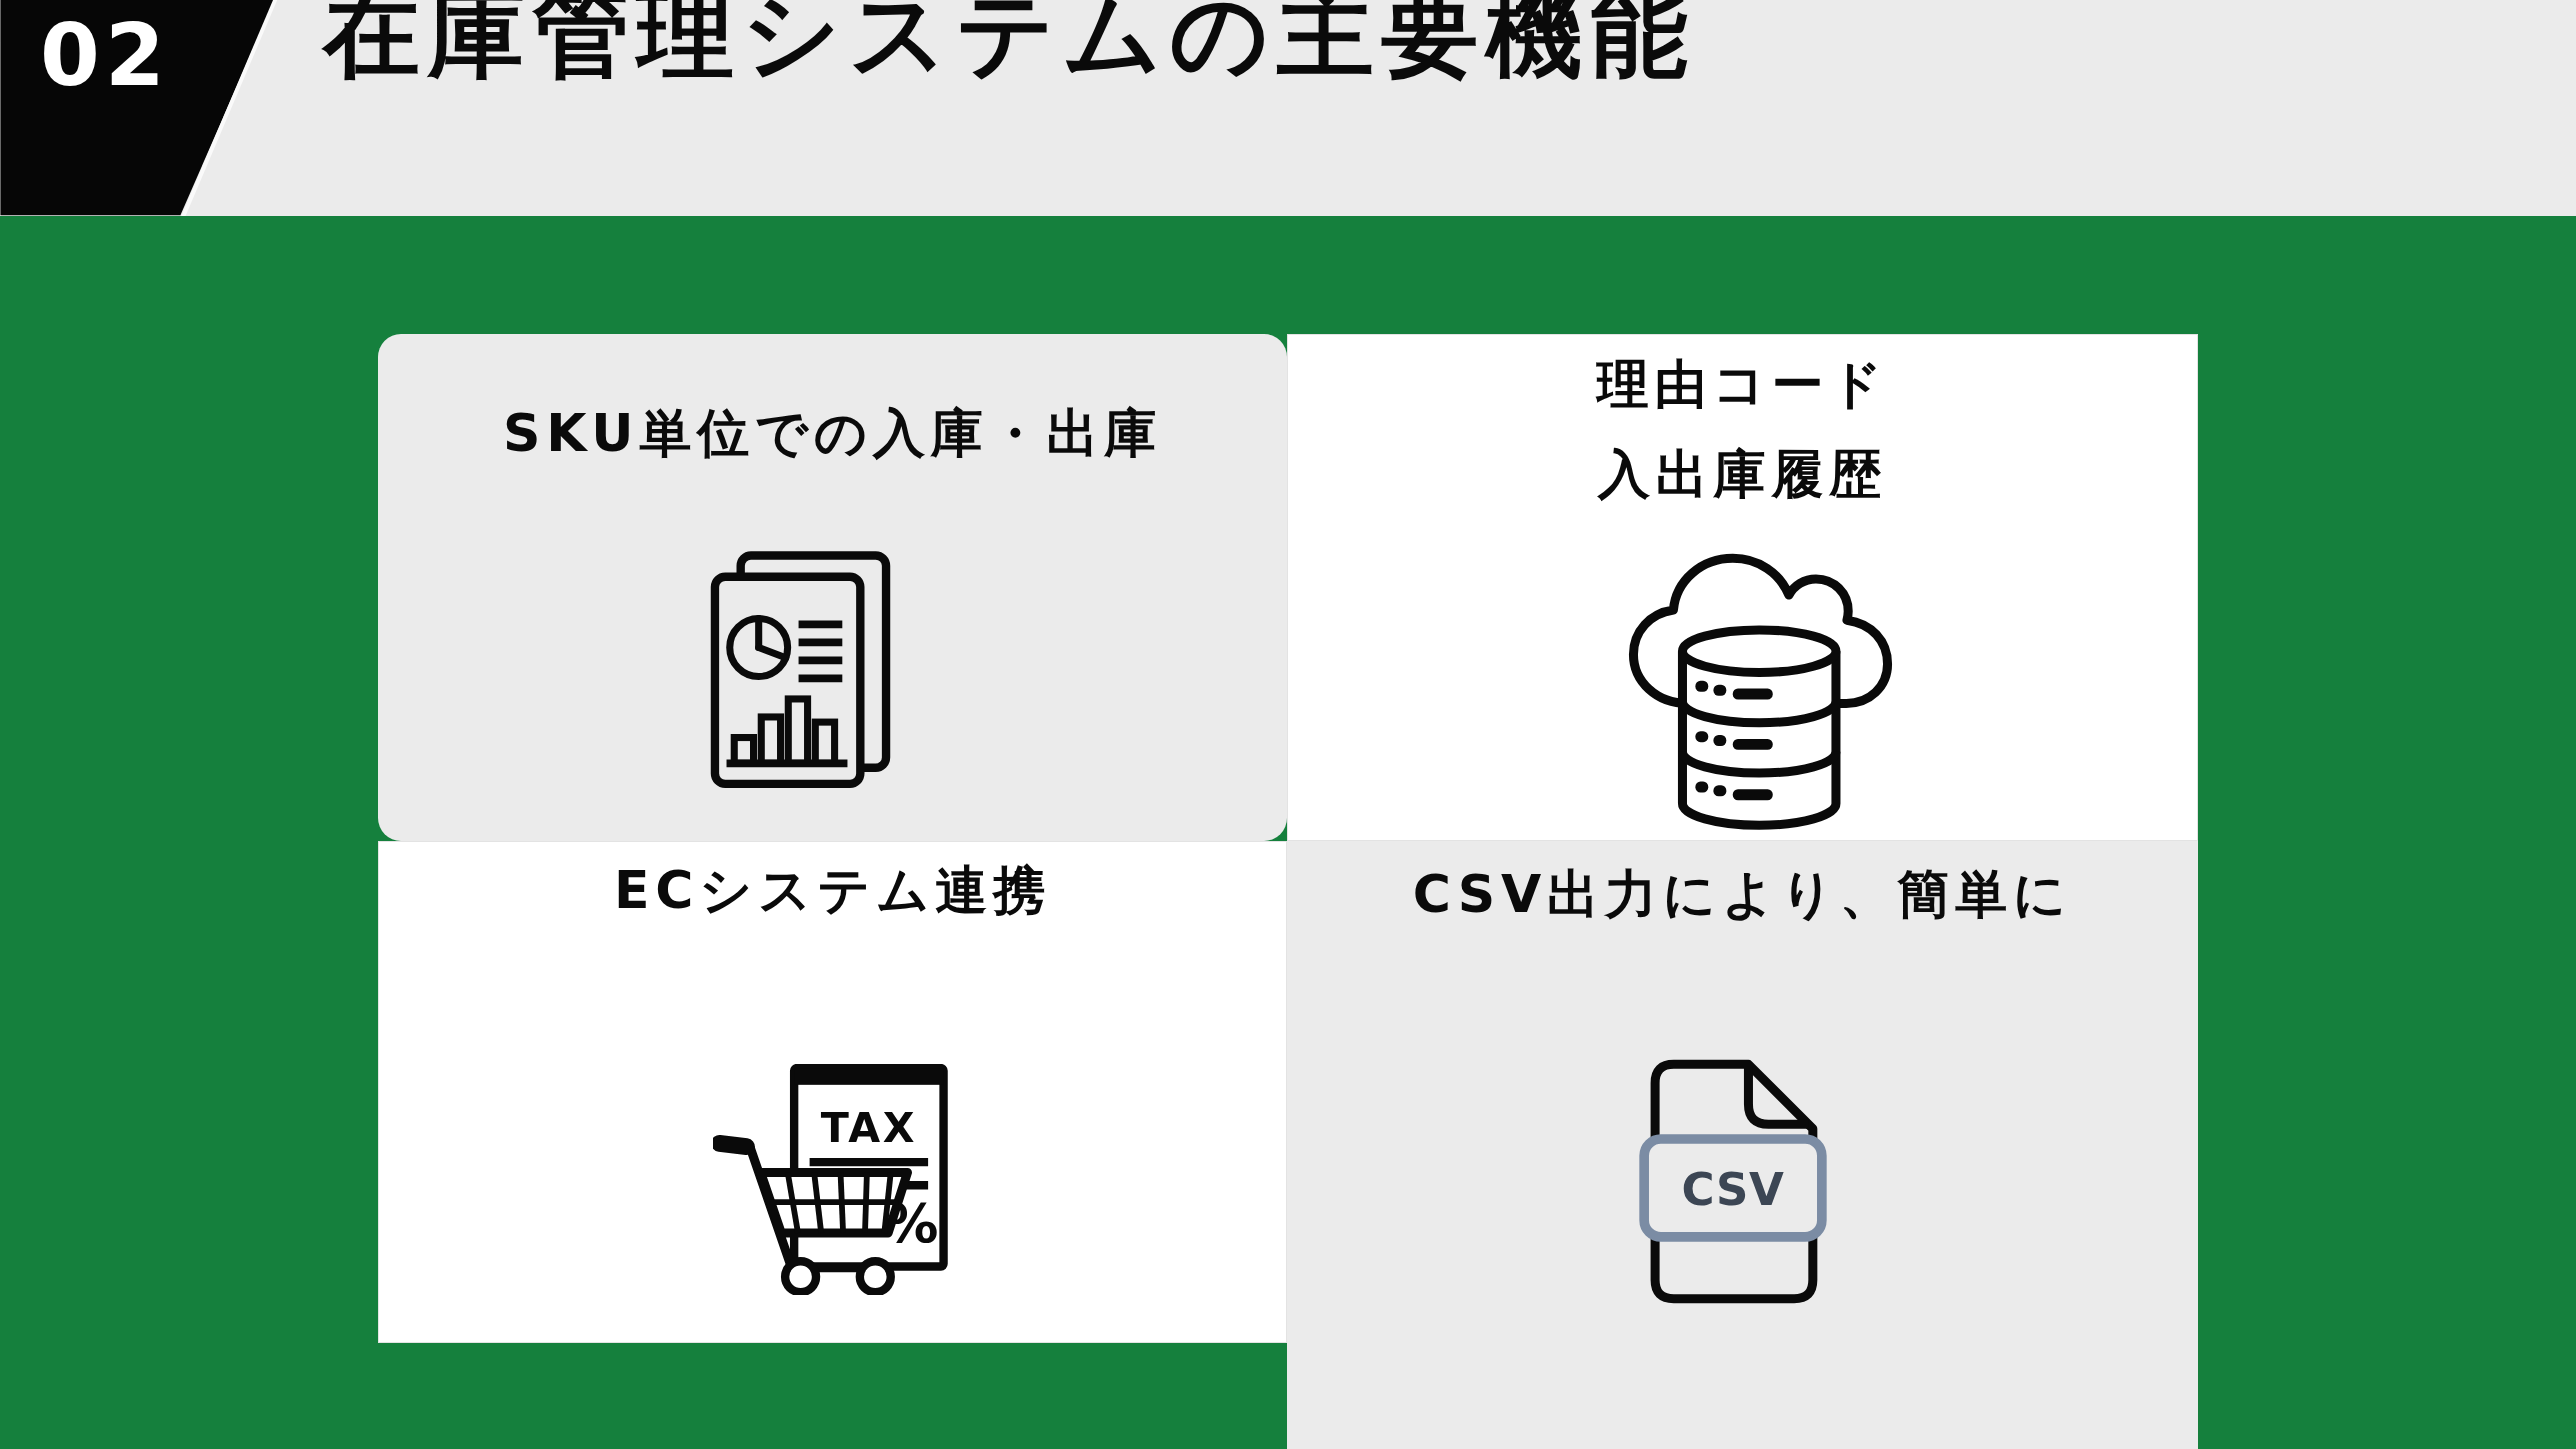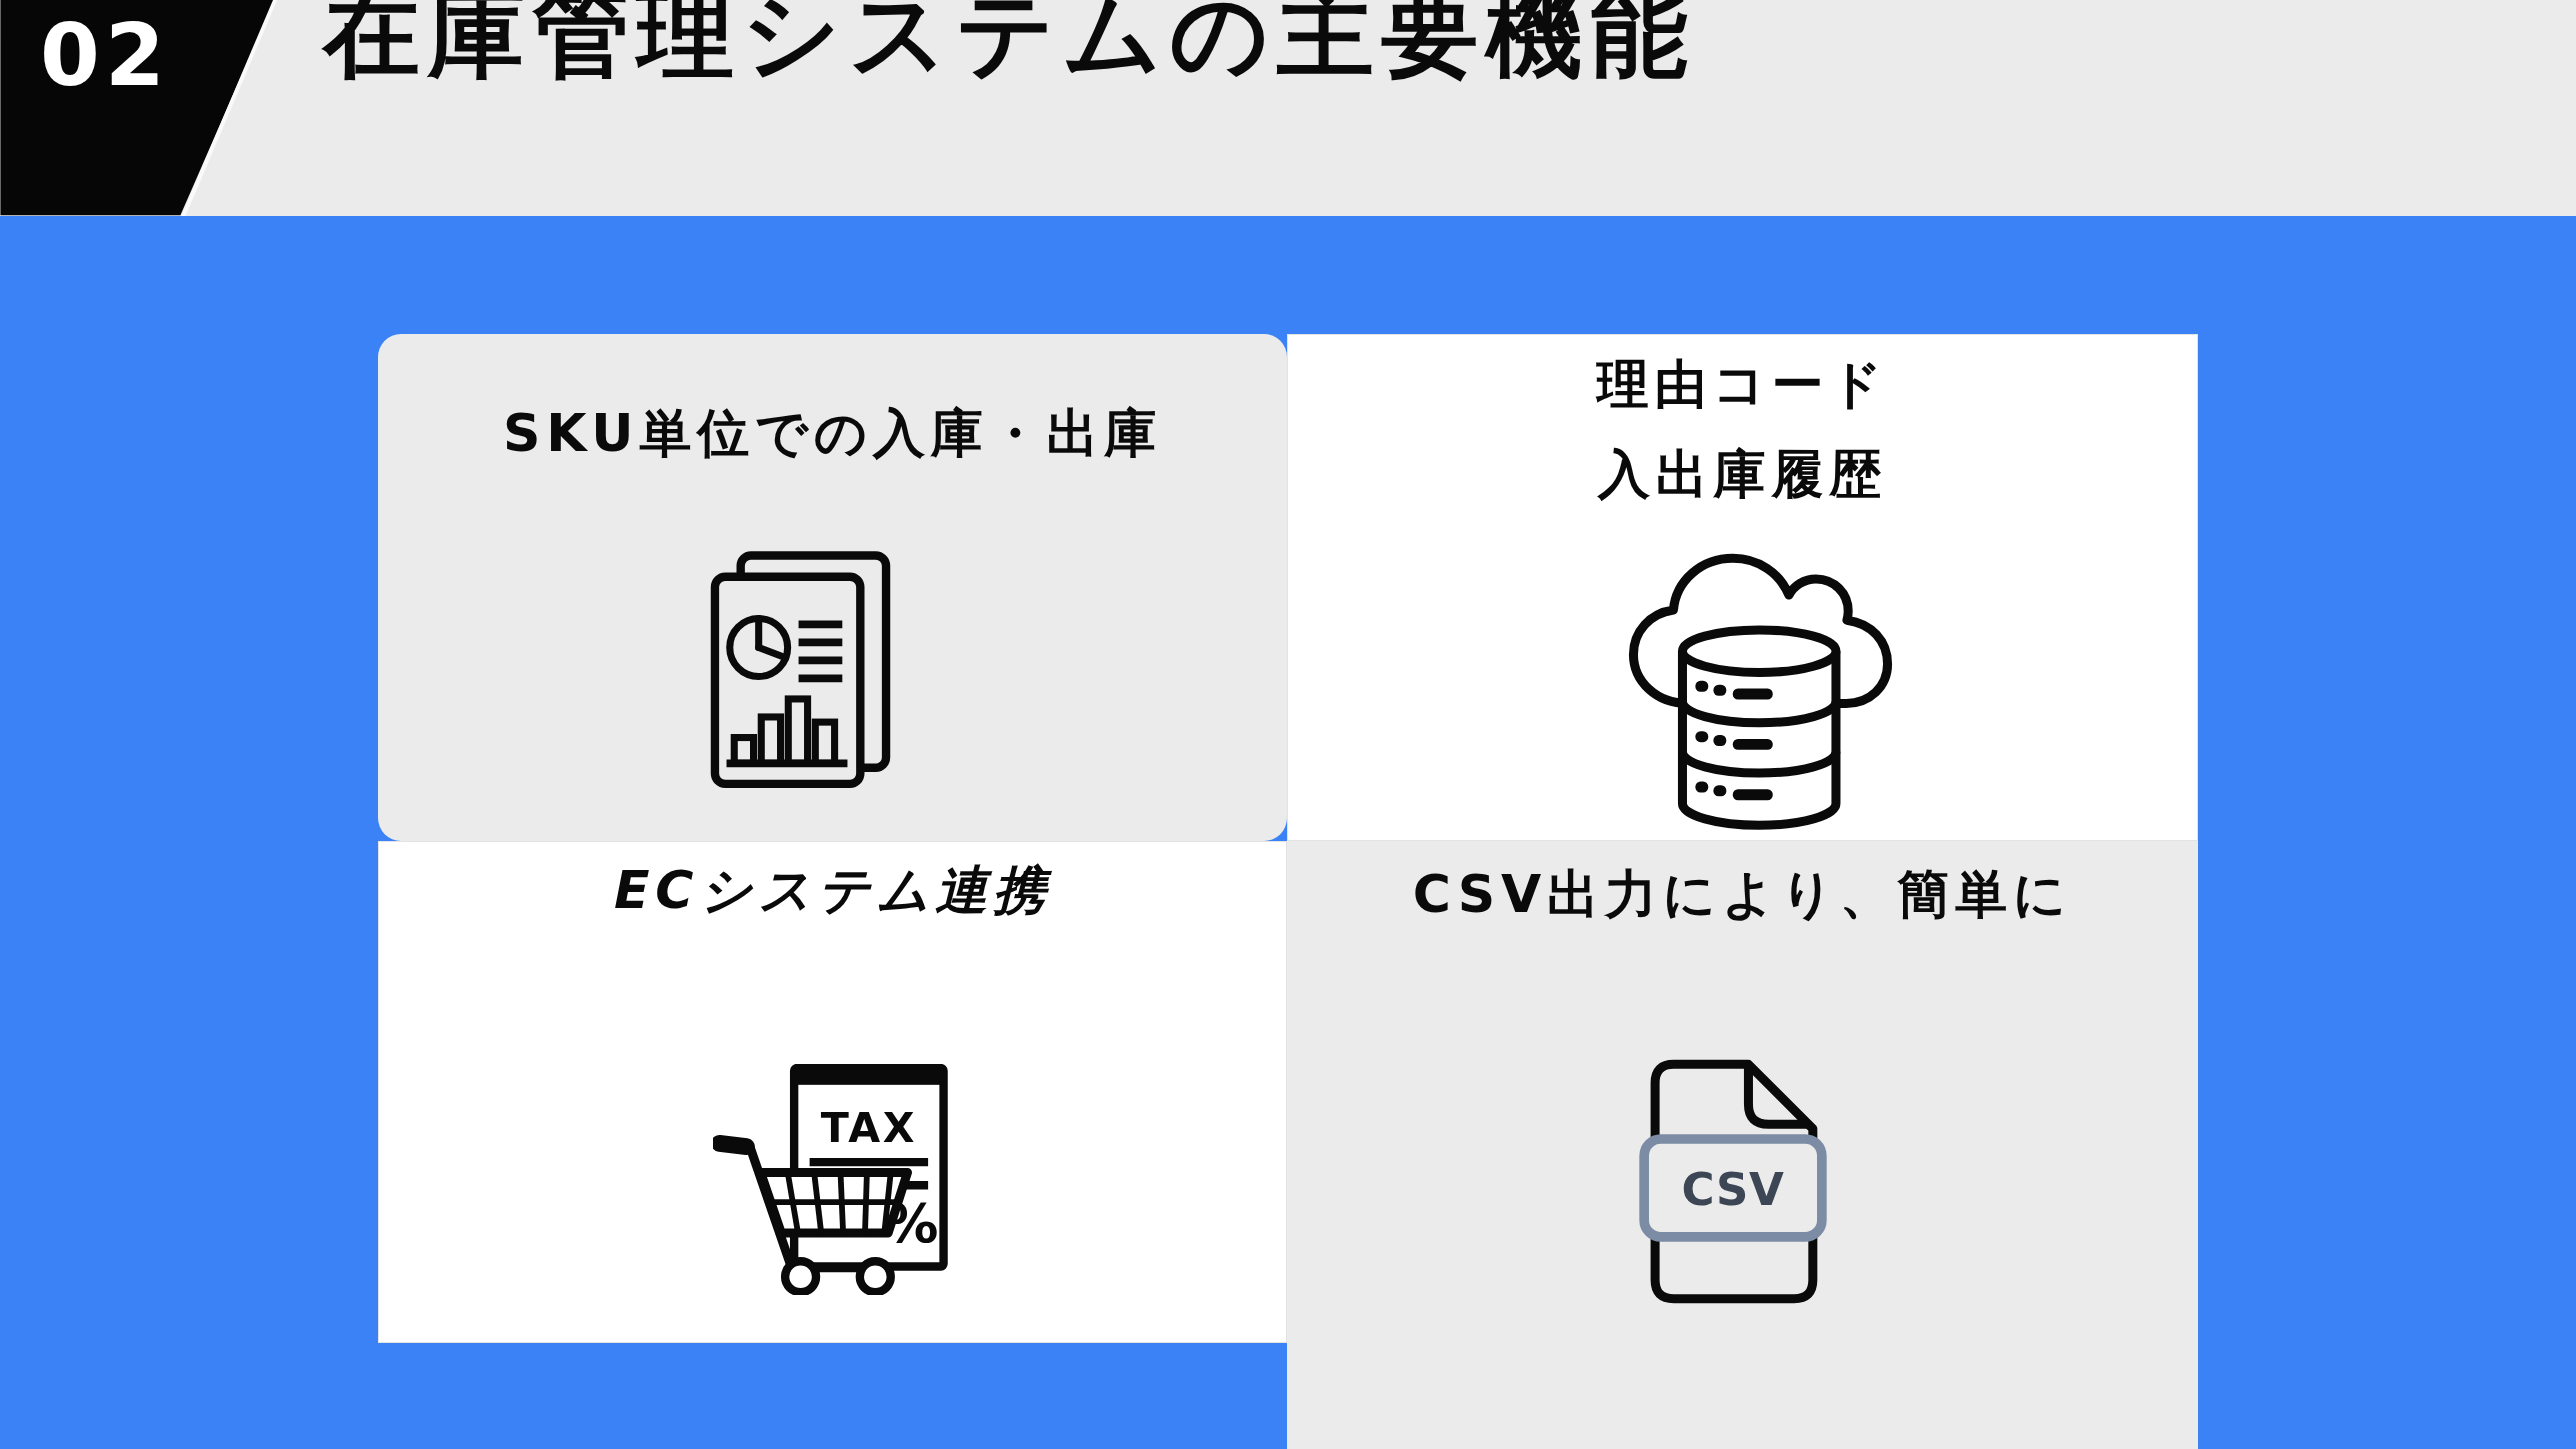--- a/index.html
+++ b/index.html
@@ -1,18 +1,18 @@
 <!DOCTYPE html>
 <html style="font-size:10.3px"><head>
 <meta charset="utf-8">
 <style>
   html,body{margin:0;padding:0;background:#ffffff;}
   .page{
     position:relative;width:2576px;height:1449px;overflow:hidden;
-    background:#3b82f6;
+    background:#15803d;
     font-family:"DejaVu Sans","Liberation Sans",sans-serif;
     color:#0a0a0a;
   }
   
   .header-band{position:absolute;left:0;top:0;width:2576px;height:216px;background:#EBEBEB;}
   .header-deco{position:absolute;left:0;top:0;}
   .section-number{
     position:absolute;left:40px;top:11.6px;width:219px;
     font-size:86px;font-weight:700;letter-spacing:5.2px;line-height:87px;
     color:#ffffff;
@@ -30,21 +30,21 @@
   .card-2{left:1287px;top:334px;width:911px;height:507px;}
   .card-3{left:378px;top:841px;width:909px;height:502px;}
   .card-4{left:1287px;top:841px;width:911px;height:638px;}
   .card-text{
     position:absolute;left:0;right:0;text-align:center;
     font-size:52px;font-weight:700;letter-spacing:5.8px;line-height:90px;
     color:#0a0a0a;
   }
   .card-1 .card-text{top:54px;}
   .card-2 .card-text{top:3.9px;}
-  .card-3 .card-text{top:2.6px;font-style:italic;}
+  .card-3 .card-text{top:2.6px;}
   .card-4 .card-text{top:8.4px;}
   .card-icon{position:absolute;}
   .card-1 .card-icon{left:329px;top:217px;}
   .card-2 .card-icon{left:339px;top:213px;}
   .card-3 .card-icon{left:334px;top:222px;}
   .card-4 .card-icon{left:352px;top:218px;}
   svg text{font-family:"DejaVu Sans","Liberation Sans",sans-serif;font-weight:700;}
 </style>
 </head>
 <body>

